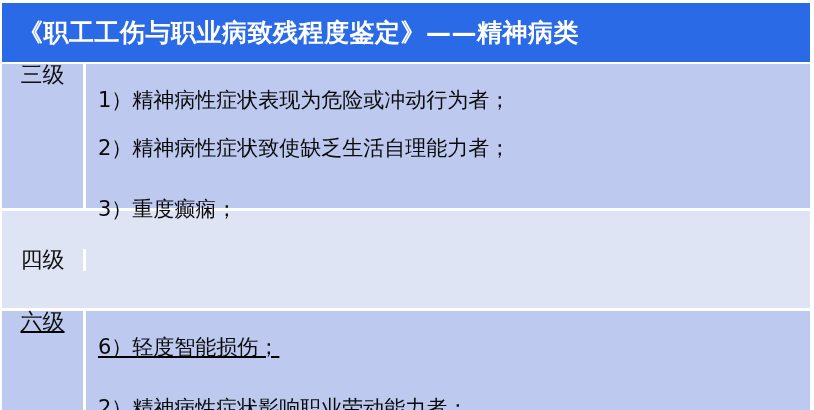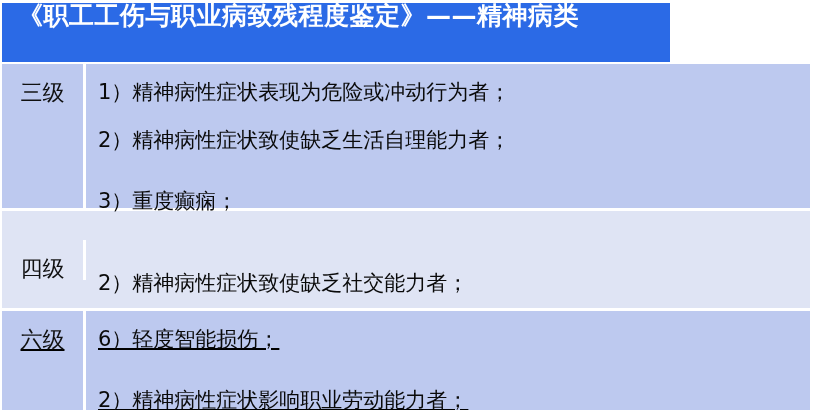--- a/index.html
+++ b/index.html
@@ -20,25 +20,25 @@
     height: 410px;
     background: #ffffff;
     box-sizing: border-box;
   }
 
   
   .banner {
     position: absolute;
     left: 2px;
     top: 3px;
-    width: 668px;
+    width: 808px;
     height: 59px;
     background: #2b6ae6;
     display: flex;
-    align-items: flex-start;
+    align-items: center;
     box-sizing: border-box;
   }
   .banner-title {
     color: #ffffff;
     font-size: 25px;
     font-weight: bold;
     letter-spacing: 0.5px;
     padding-left: 16px;
     white-space: nowrap;
     line-height: 1;
@@ -66,33 +66,32 @@
   .row.shade-light { background: #dfe4f4; }
 
   .cell-grade {
     width: 84px;
     min-width: 84px;
     box-sizing: border-box;
     border-right: 3px solid #ffffff;
     display: flex;
     align-items: flex-start;
     justify-content: center;
-    padding-top: 18px;
   }
   .grade-text {
     font-size: 22px;
     color: #101010;
     line-height: 1;
     white-space: nowrap;
   }
 
   .cell-items {
     flex: 1 1 auto;
     box-sizing: border-box;
-    padding: 18px 0 10px 10px;
+    padding: 26px 0 10px 10px;
   }
   .item {
     font-size: 21px;
     color: #0a0a0a;
     line-height: 1;
     padding: 0 0 0 2px;
     margin-bottom: 27px;
     white-space: nowrap;
   }
   .item:last-child { margin-bottom: 0; margin-top: 40px; }
@@ -121,21 +120,20 @@
         <div class="item">2）精神病性症状致使缺乏生活自理能力者；</div>
         <div class="item">3）重度癫痫；</div>
       </div>
     </div>
 
     <div class="row row-2 shade-light">
       <div class="cell-grade">
         <span class="grade-text">四级</span>
       </div>
       <div class="cell-items">
-        <div class="item">2）精神病性症状致使缺乏社交能力者；</div>
       </div>
     </div>
 
     <div class="row row-3 shade-dark">
       <div class="cell-grade">
         <span class="grade-text">六级</span>
       </div>
       <div class="cell-items">
         <div class="item">6）轻度智能损伤；</div>
         <div class="item">2）精神病性症状影响职业劳动能力者；</div>

